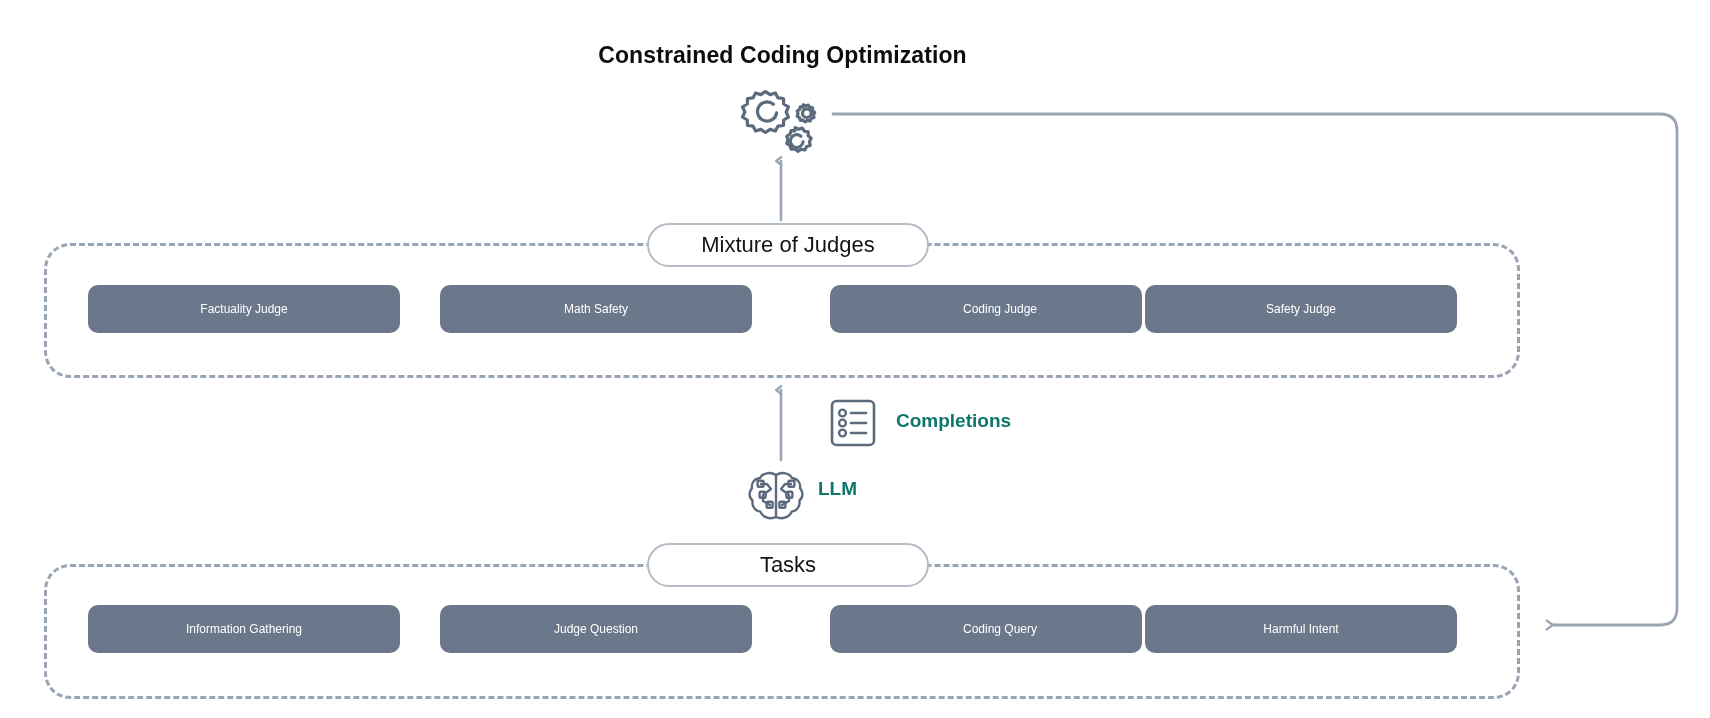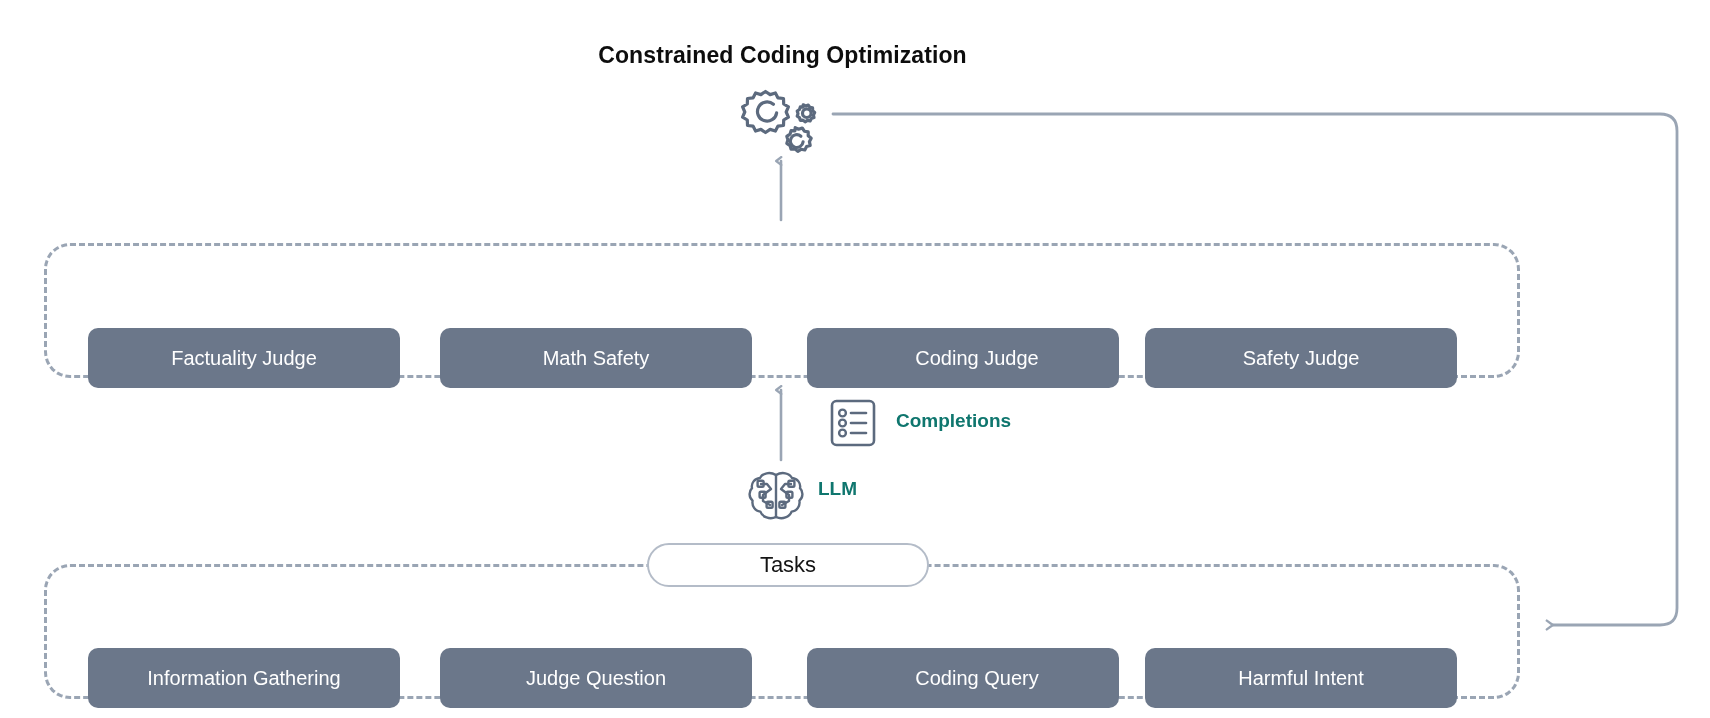--- a/index.html
+++ b/index.html
@@ -70,37 +70,36 @@
     width: 282px;
   }
   #tasks-pill {
     left: 647px;
     top: 543px;
     width: 282px;
   }
   
   .chip {
     position: absolute;
-    height: 60px;
+    height: 48px;
     background: #6b778a;
     border-radius: 10px;
     display: flex;
     align-items: center;
     justify-content: center;
     color: #ffffff;
-    font-size: 20px;
+    font-size: 12px;
     z-index: 3;
     box-sizing: border-box;
-    margin-top: 43px;
   }
   .chip.row-judges { top: 285px; }
   .chip.row-tasks  { top: 605px; }
   .chip.col-0 { left: 88px;  width: 312px; }
   .chip.col-1 { left: 440px; width: 312px; }
-  .chip.col-2 { left: 807px; width: 312px; padding-left: 28px; }
+  .chip.col-2 { left: 830px; width: 312px; padding-left: 28px; }
   .chip.col-3 { left: 1145px; width: 312px; }
 
   
   .bold-label {
     position: absolute;
     font-size: 19px;
     font-weight: bold;
     color: #0f766e;
     white-space: nowrap;
   }
@@ -165,20 +164,21 @@
         <path d="M60.2 39.6 l3.4 1.6 3.6 -1.2 2.2 3.2 3.8 0.7 0 3.9 3 2.5 -1.8 3.4 0.8 3.7
                  -3.6 1.2 -1.8 3.4 -3.8 -0.7 -3.2 2.1 -2.9 -2.5 -3.8 0.3 -1.1 -3.6 -3.2 -2.1
                  1.1 -3.6 -1.1 -3.6 3.2 -2.1 1.1 -3.6 3.8 0.3 z"></path>
         <path d="M65.9 48.2 a6.4 6.4 0 1 0 2.2 5.7"></path>
       </g>
     </svg>
   </div>
 
   <div class="dashed-group" id="judges-group"></div>
 
+  <div class="group-pill" id="judges-pill">Mixture of Judges</div>
 
   <div class="chip row-judges col-0">Factuality Judge</div>
   <div class="chip row-judges col-1">Math Safety</div>
   <div class="chip row-judges col-2">Coding Judge</div>
   <div class="chip row-judges col-3">Safety Judge</div>
 
   <div class="icon-holder" id="completions-icon">
     <svg viewBox="0 0 48 50" width="48" height="50" xmlns="http://www.w3.org/2000/svg">
       <rect x="3" y="3" width="42" height="44" rx="4.5" ry="4.5" fill="none" stroke="#5c6a7e" stroke-width="2.6"></rect>
       <circle cx="13.5" cy="15" r="3.4" fill="none" stroke="#5c6a7e" stroke-width="2.4"></circle>

